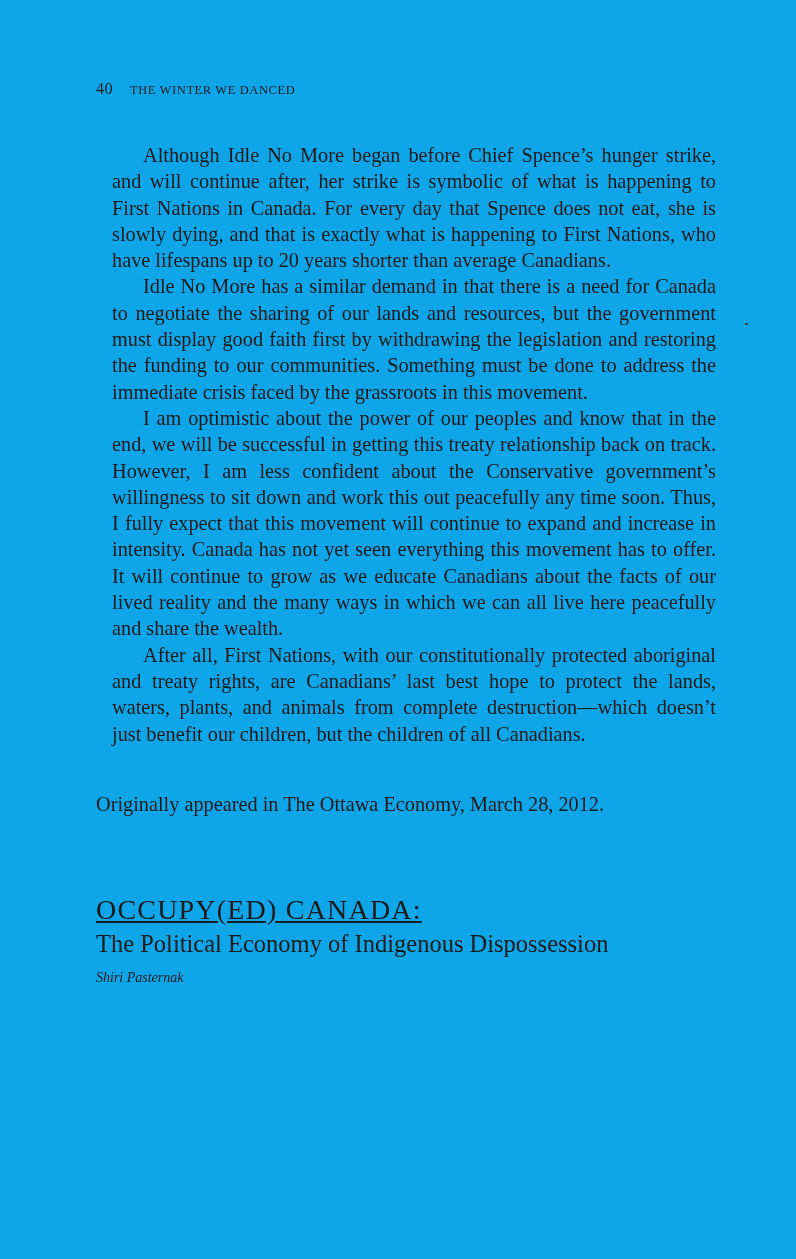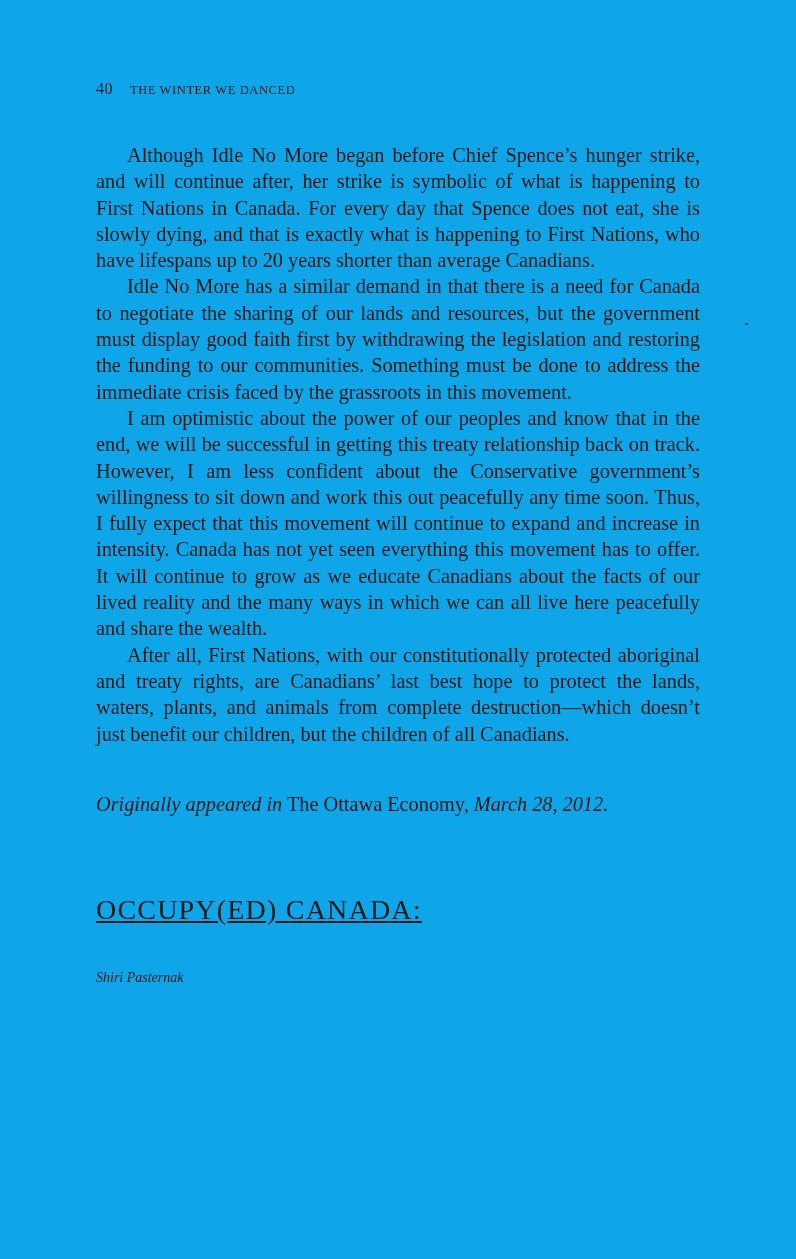--- a/index.html
+++ b/index.html
@@ -33,21 +33,21 @@
       display: inline-block;
       width: 34px;
       font-size: 16px;
     }
     .running-head .book-title {
       font-size: 12.5px;
       letter-spacing: 0.6px;
     }
     .body-block {
       position: absolute;
-      left: 96px;
+      left: 112px;
       width: 604px;
       font-size: 20.3px;
       line-height: 26.3px;
       text-align: justify;
       hyphens: manual;
     }
     .body-block p {
       margin: 0;
       text-indent: 31px;
     }
@@ -57,21 +57,21 @@
     #article1 { top: 142px; }
     .source-note {
       position: absolute;
       left: 96px;
       top: 791px;
       width: 610px;
       font-size: 20.3px;
       line-height: 26px;
       white-space: nowrap;
     }
-    .source-note .it { font-style: italic; }
+    .source-note .it { }
     .section-title {
       position: absolute;
       left: 96px;
       top: 893px;
       font-size: 28px;
       letter-spacing: 1.2px;
       line-height: 34px;
       white-space: nowrap;
       text-decoration: underline;
     }
@@ -118,17 +118,18 @@
     <p>After all, First Nations, with our constitutionally protected abo­riginal and treaty rights, are Canadians’ last best hope to protect the lands, waters, plants, and animals from complete destruction—which doesn’t just benefit our children, but the children of all Canadians.</p>
   </div>
 
   <div class="source-note">
     <span class="it">Originally appeared in</span>
     <span>The Ottawa Economy,</span>
     <span class="it">March 28, 2012.</span>
   </div>
 
   <div class="section-title">OCCUPY(ED) CANADA:</div>
+  <div class="section-subtitle">The Political Economy of Indigenous Dispossession</div>
   <div class="section-author">Shiri Pasternak</div>
 
 
   <div class="stray-mark"></div>
 </div>
 
 </body></html>

